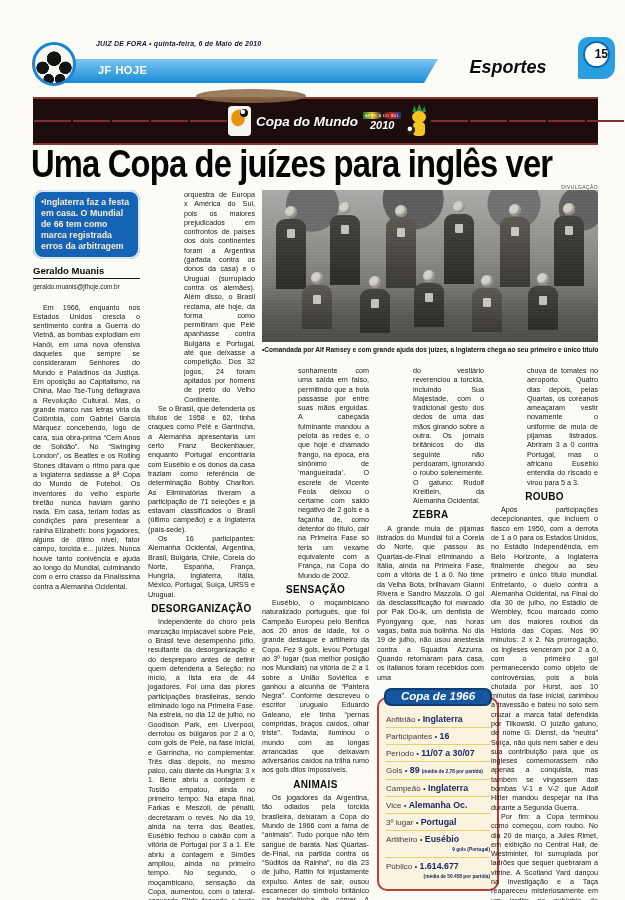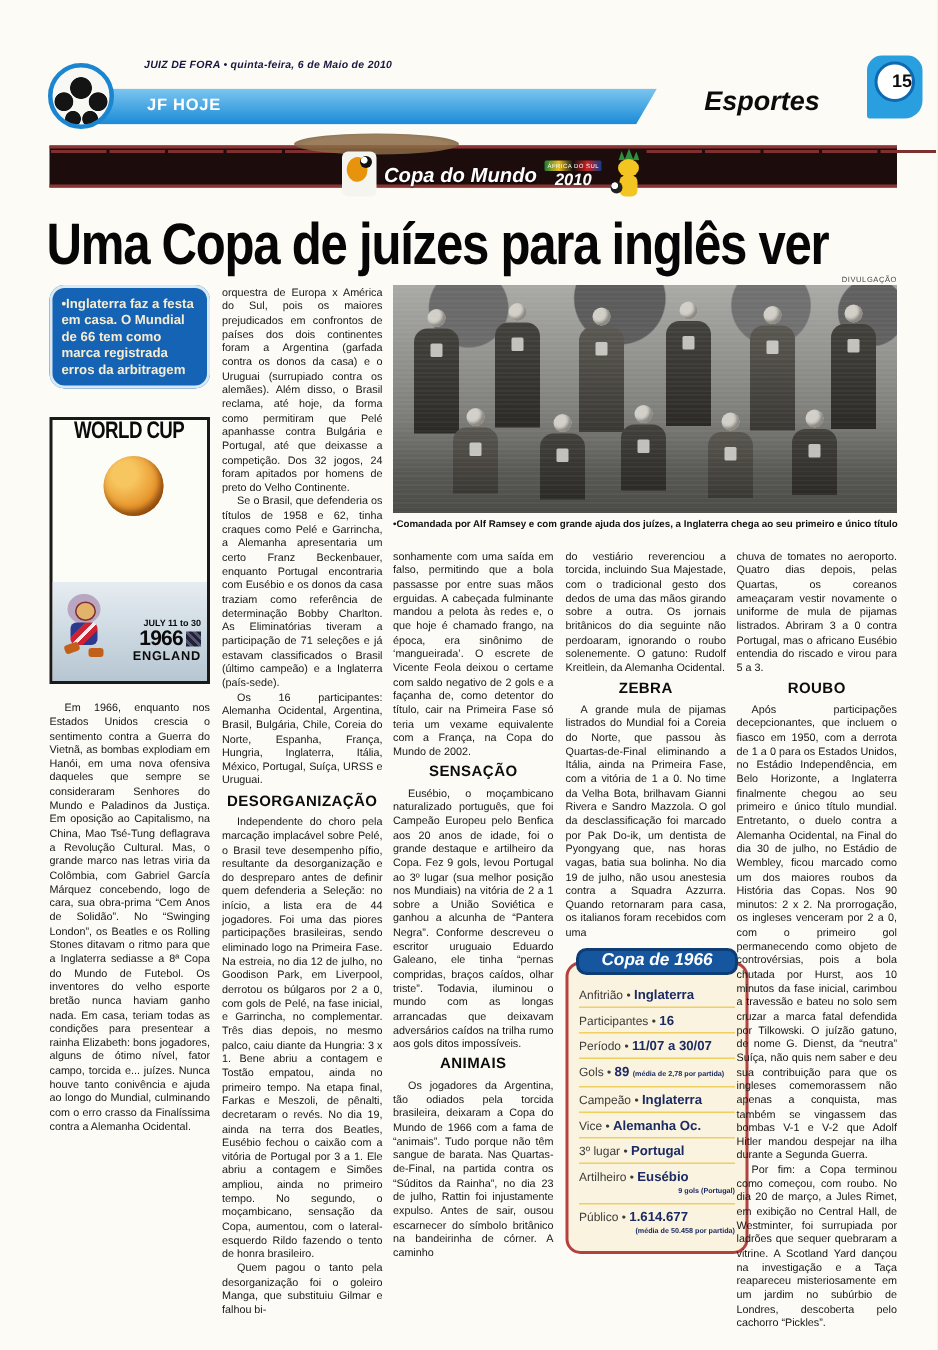--- a/index.html
+++ b/index.html
@@ -23,21 +23,21 @@
     background:linear-gradient(180deg,#7cc6f0 0%, #2f9ce0 45%, #127ad8 100%);
     background:linear-gradient(180deg,#7cc6f0,#1a8ad6);
     clip-path:polygon(0 0,100% 0,calc(100% - 14px) 100%,0 100%);
     border-radius:4px 0 0 4px; }
   .blue-bar .bar-label { position:absolute; left:44px; top:5px; color:#fff; font-weight:bold; font-size:11px; letter-spacing:.5px; }
   .section-title { position:absolute; left:448px; top:57px; width:120px; text-align:center; font-size:18px; font-weight:bold; font-style:italic; color:#0b0b0b; }
   .page-tab { position:absolute; left:578px; top:37px; width:37px; height:42px; background:#2a9fe0; border-radius:10px 10px 12px 2px; }
   .page-tab .num-circle { position:absolute; left:5px; top:4px; width:27px; height:27px; background:#fff; border:2px solid #0d6ab0; border-radius:50%; text-align:right; font-size:12px; font-weight:bold; color:#0b0b0b; line-height:23px; }
 
   
-  .banner { position:absolute; left:33px; top:97px; width:565px; height:28px; background:#1d0c0c; border-top:2px solid #8c3434; border-bottom:2px solid #8c3434; display:flex; align-items:flex-start; overflow:visible; }
+  .banner { position:absolute; left:33px; top:97px; width:565px; height:48px; background:#1d0c0c; border-top:2px solid #8c3434; border-bottom:2px solid #8c3434; display:flex; align-items:center; overflow:visible; }
   .stadium { position:absolute; left:50%; top:-10px; transform:translateX(-120px); width:110px; height:14px; border-radius:50%; background:radial-gradient(ellipse at 50% 60%, #8a6a44 0 60%, #5c4328 100%); opacity:.85; }
   .faces { display:flex; }
   .face { width:37px; margin:1px; border:1px solid #7e2f2f; }
   .f1{background:linear-gradient(165deg,#a79a8e 20%,#403830 75%);} .f2{background:linear-gradient(160deg,#cfc6ba 15%,#5a4f45 80%);}
   .f3{background:linear-gradient(170deg,#8d827a 20%,#2f2823 80%);} .f4{background:linear-gradient(155deg,#b0a293 25%,#4a3f35 85%);}
   .f5{background:linear-gradient(165deg,#9c9187 15%,#37302a 75%);}
   .banner-center { flex:1; display:flex; align-items:center; justify-content:center; gap:5px; position:relative; }
   .fifa-logo { width:23px; height:30px; background:#f5f5f0; border-radius:4px; position:relative; overflow:hidden; }
   .fifa-logo .swoosh { position:absolute; left:3px; top:4px; width:14px; height:16px; background:#e8930c; border-radius:60% 40% 55% 45%; transform:rotate(-20deg); }
   .fifa-logo .balldot { position:absolute; right:3px; top:3px; width:8px; height:8px; border-radius:50%; background:radial-gradient(circle at 35% 35%, #fff 0 2px, #111 2.5px); }
@@ -52,21 +52,21 @@
   .mascot .miniball { position:absolute; left:-1px; top:22px; width:8px; height:8px; border-radius:50%; background:radial-gradient(circle at 35% 35%, #fff 0 2px, #222 2.5px); }
 
   
   .headline { position:absolute; left:31px; top:142px; width:570px; white-space:nowrap; color:#060606; }
   .headline span { display:inline-block; font-size:39px; font-weight:bold; letter-spacing:-1px; transform:scaleX(.84); transform-origin:left center; }
   .photo-credit { position:absolute; right:27px; top:184px; font-size:5px; letter-spacing:.4px; color:#444; }
 
   
   .col { position:absolute; width:107px; font-size:7.2px; line-height:9.3px; text-align:justify; color:#161616; }
   .col p { text-indent:10px; }
-  .col p.cont { text-indent:0; }
+  .col p.cont { text-indent:0;margin-left:36px; }
   .subhead { font-weight:bold; text-align:center; font-size:10px; letter-spacing:.3px; margin:5px 0 4px; color:#0c0c0c; }
   #col1 { left:33px;  top:190px; }
   #col2 { left:148px; top:190px; }
   #col3 { left:262px; top:366px; }
   #col4 { left:377px; top:366px; }
   #col5 { left:491px; top:366px; }
 
   
   .teaser { background:#1463b4; border-radius:10px; color:#f8ecd2; font-weight:bold; font-size:8.8px; line-height:11px; padding:7px 8px; text-align:left; box-shadow:0 0 0 2px #d8e8f4 inset; }
   .poster { margin-top:19px; height:178px; background:#fdfdf8; border:2px solid #1a1a1a; position:relative; overflow:hidden; }
@@ -222,36 +222,23 @@
     <div class="player kneel dark" style="left:266px;top:83px;">
         <div class="head"></div>
         <div class="body"></div>
       </div>
     <div class="grain"></div>
   </div>
   <div class="caption">•Comandada por Alf Ramsey e com grande ajuda dos juízes, a Inglaterra chega ao seu primeiro e único título</div>
 
   <div class="col" id="col1">
     <div class="teaser">•Inglaterra faz a festa em casa. O Mundial de 66 tem como marca registrada erros da arbitragem</div>
-    <div class="poster">
-      <div class="p-title"><span>WORLD CUP</span></div>
-      <div class="p-ball"></div>
-      <div class="p-band"></div>
-      <div class="lion">
-        <div class="mane"></div>
-          <div class="face"></div>
-          <div class="shirt"></div>
-          <div class="boot"></div>
-          <div class="boot2"></div>
-      </div>
-      <div class="p-dates">
-        <span class="d1">JULY 11 to 30</span>
-        <span class="d2">1966</span><span class="crest"></span>
-        <span class="d3">ENGLAND</span>
-      </div>
+    <div class="byline">
+      <div class="author">Geraldo Muanis</div>
+      <div class="email">geraldo.muanis@jfhoje.com.br</div>
     </div>
     <p class="first-p">Em 1966, enquanto nos Estados Unidos crescia o sentimento contra a Guerra do Vietnã, as bombas explodiam em Hanói, em uma nova ofensiva daqueles que sempre se consideraram Senhores do Mundo e Paladinos da Justiça. Em oposição ao Capitalismo, na China, Mao Tsé-Tung deflagrava a Revolução Cultural. Mas, o grande marco nas letras viria da Colômbia, com Gabriel García Márquez concebendo, logo de cara, sua obra-prima “Cem Anos de Solidão”. No “Swinging London”, os Beatles e os Rolling Stones ditavam o ritmo para que a Inglaterra sediasse a 8ª Copa do Mundo de Futebol. Os inventores do velho esporte bretão nunca haviam ganho nada. Em casa, teriam todas as condições para presentear a rainha Elizabeth: bons jogadores, alguns de ótimo nível, fator campo, torcida e... juízes. Nunca houve tanto conivência e ajuda ao longo do Mundial, culminando com o erro crasso da Finalíssima contra a Alemanha Ocidental.</p>
   </div>
 
   <div class="col" id="col2">
     <p class="cont">orquestra de Europa x América do Sul, pois os maiores prejudicados em confrontos de países dos dois continentes foram a Argentina (garfada contra os donos da casa) e o Uruguai (surrupiado contra os alemães). Além disso, o Brasil reclama, até hoje, da forma como permitiram que Pelé apanhasse contra Bulgária e Portugal, até que deixasse a competição. Dos 32 jogos, 24 foram apitados por homens de preto do Velho Continente.</p>
     <p>Se o Brasil, que defenderia os títulos de 1958 e 62, tinha craques como Pelé e Garrincha, a Alemanha apresentaria um certo Franz Beckenbauer, enquanto Portugal encontraria com Eusébio e os donos da casa traziam como referência de determinação Bobby Charlton. As Eliminatórias tiveram a participação de 71 seleções e já estavam classificados o Brasil (último campeão) e a Inglaterra (país-sede).</p>
     <p>Os 16 participantes: Alemanha Ocidental, Argentina, Brasil, Bulgária, Chile, Coreia do Norte, Espanha, França, Hungria, Inglaterra, Itália, México, Portugal, Suíça, URSS e Uruguai.</p>
     <div class="subhead">DESORGANIZAÇÃO</div>
     <p>Independente do choro pela marcação implacável sobre Pelé, o Brasil teve desempenho pífio, resultante da desorganização e do despreparo antes de definir quem defenderia a Seleção: no início, a lista era de 44 jogadores. Foi uma das piores participações brasileiras, sendo eliminado logo na Primeira Fase. Na estreia, no dia 12 de julho, no Goodison Park, em Liverpool, derrotou os búlgaros por 2 a 0, com gols de Pelé, na fase inicial, e Garrincha, no complementar. Três dias depois, no mesmo palco, caiu diante da Hungria: 3 x 1. Bene abriu a contagem e Tostão empatou, ainda no primeiro tempo. Na etapa final, Farkas e Meszoli, de pênalti, decretaram o revés. No dia 19, ainda na terra dos Beatles, Eusébio fechou o caixão com a vitória de Portugal por 3 a 1. Ele abriu a contagem e Simões ampliou, ainda no primeiro tempo. No segundo, o moçambicano, sensação da Copa, aumentou, com o lateral-esquerdo Rildo fazendo o tento de honra brasileiro.</p>

